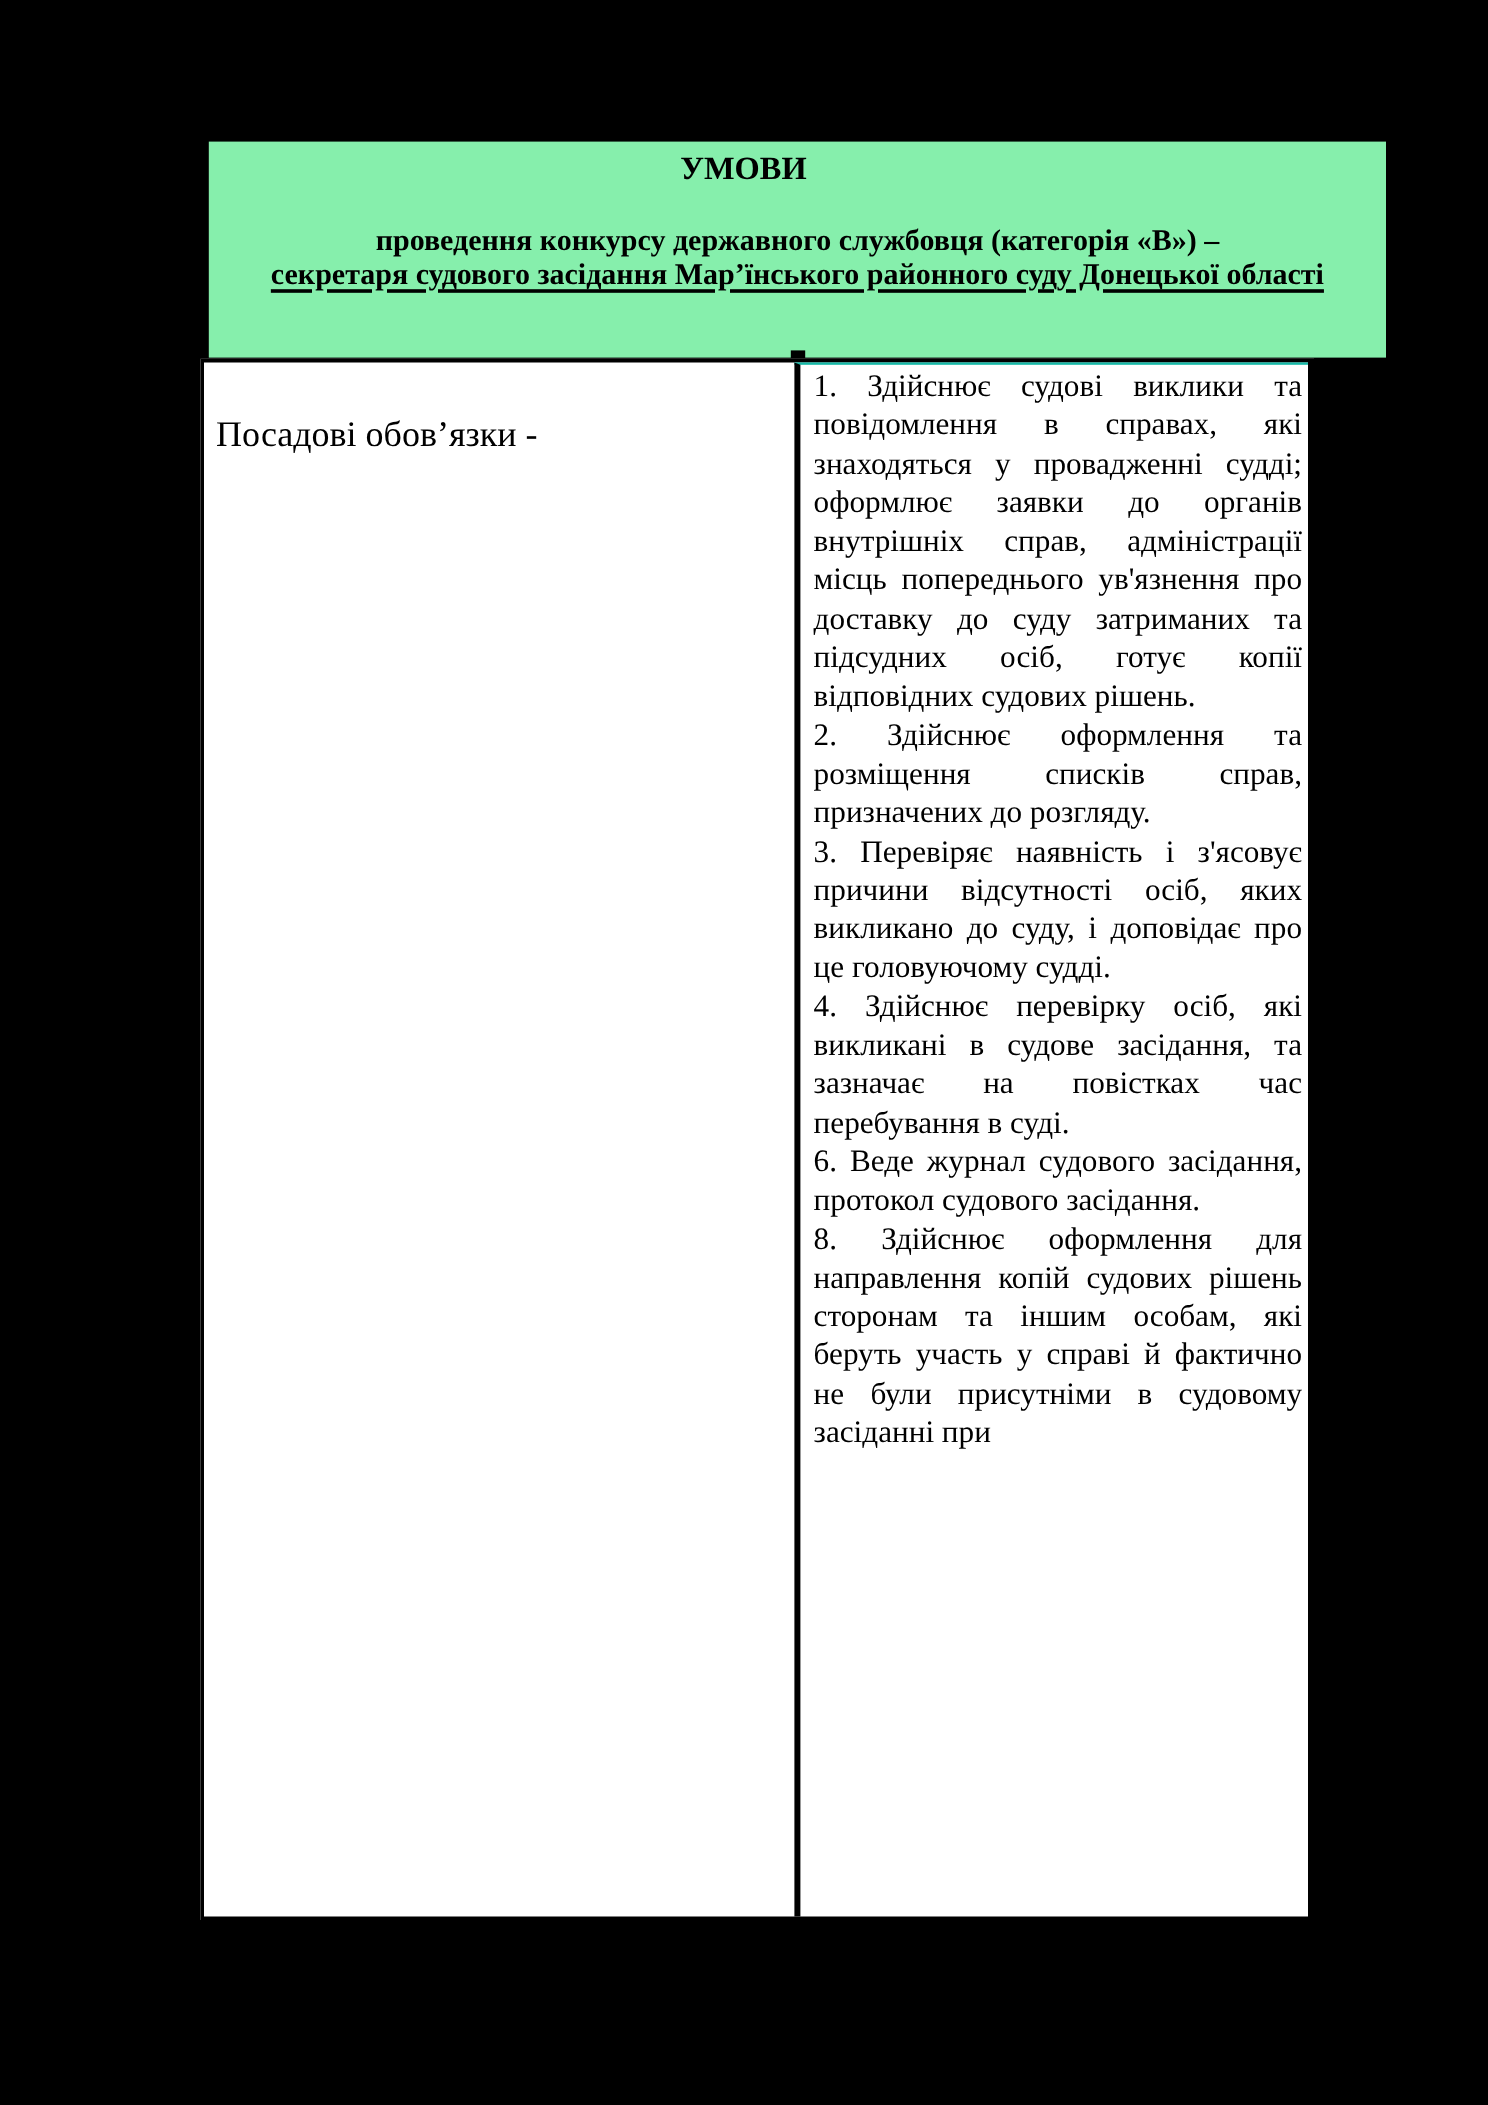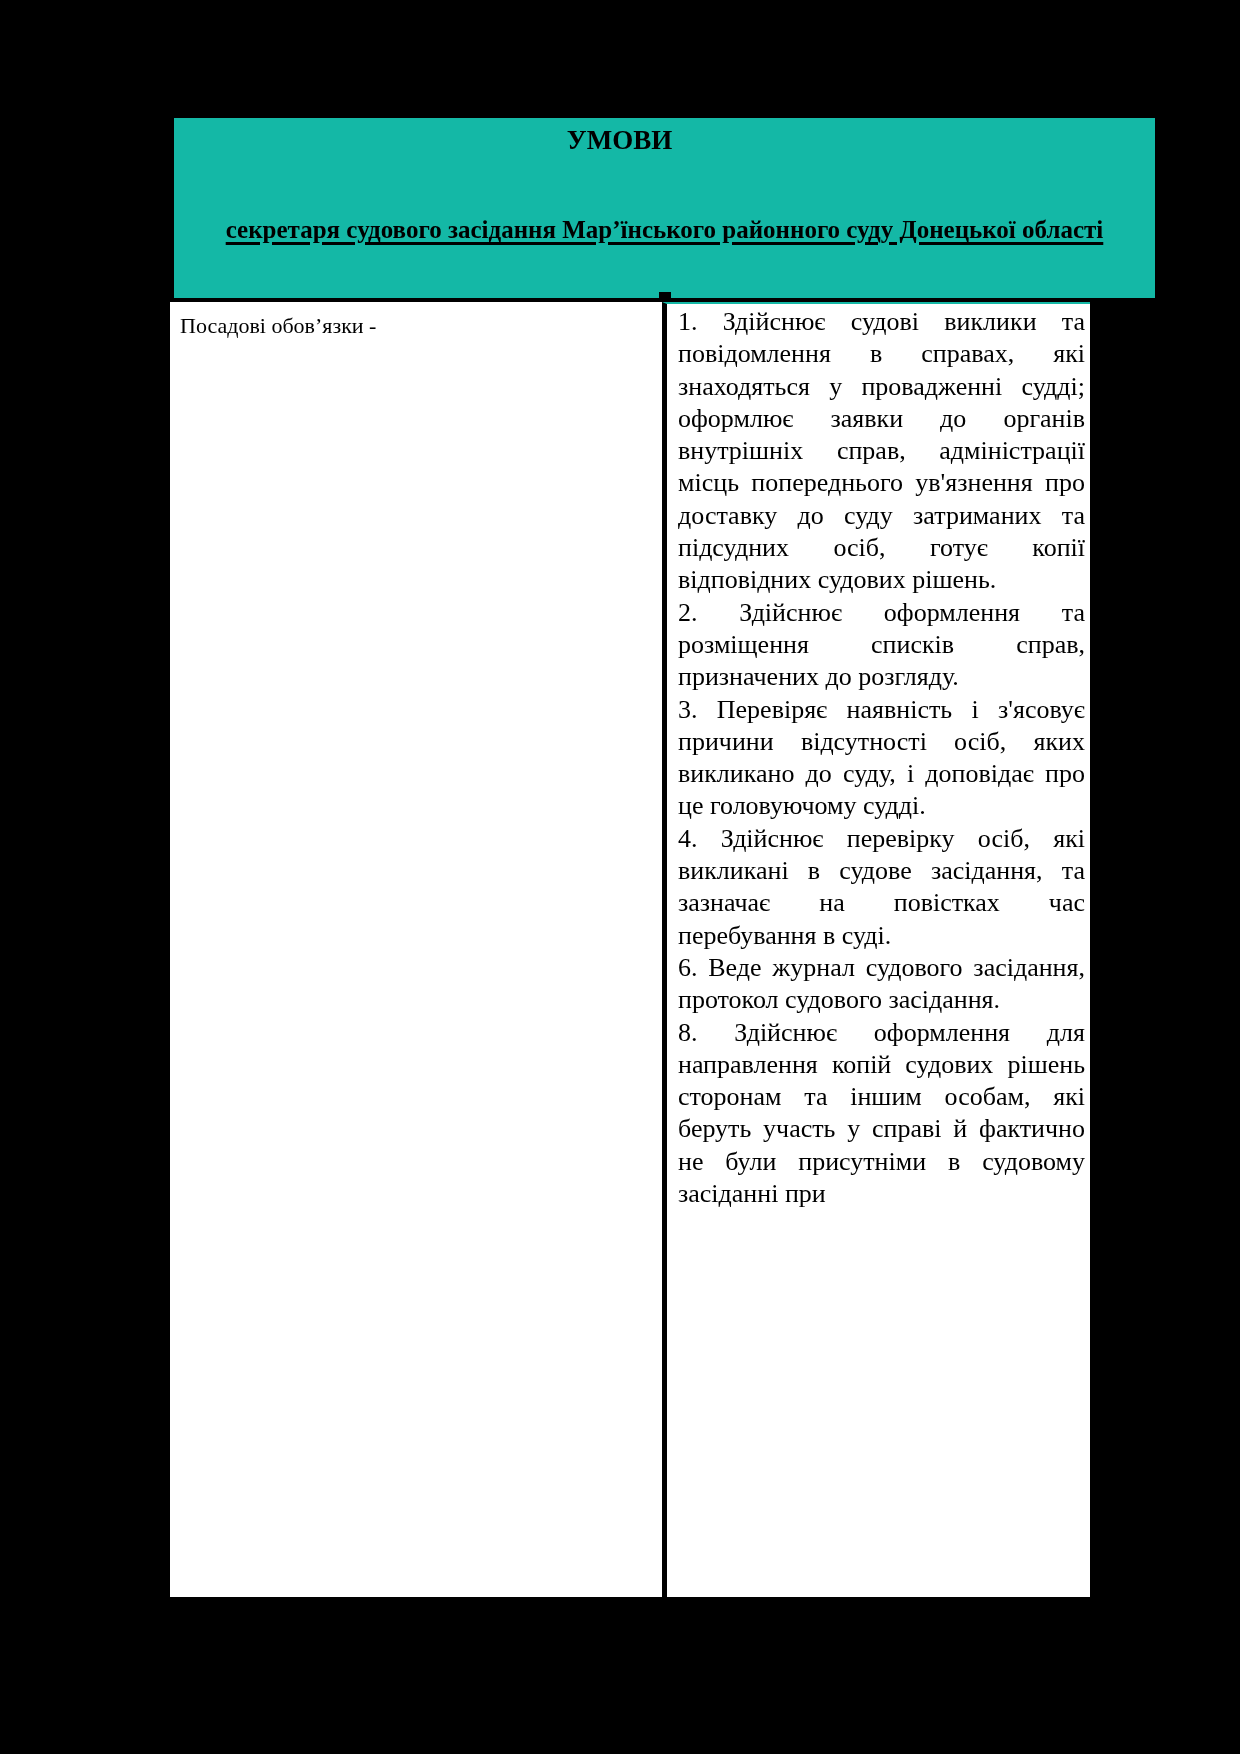--- a/index.html
+++ b/index.html
@@ -11,21 +11,21 @@
     overflow: hidden;
     font-family: "Liberation Serif", "DejaVu Serif", serif;
     color: #000000;
   }
   .header-box {
     position: absolute;
     left: 174px;
     top: 118px;
     width: 981px;
     height: 180px;
-    background: #14b8a6;
+    background: #86efac;
     box-sizing: border-box;
     padding-top: 7px;
   }
   .doc-title {
     font-weight: bold;
     font-size: 27px;
     line-height: 30px;
     text-align: center;
     padding-right: 90px;
   }
@@ -62,22 +62,23 @@
     border-right-width: 5px;
   }
   .cell-left {
     position: absolute;
     left: 0; top: 0; bottom: 0;
     width: 492px;
     box-sizing: border-box;
     padding: 8px 10px;
   }
   .duties-label {
-    font-size: 22px;
+    font-size: 30px;
     line-height: 31px;
+    margin-top: 37px;
   }
   .cell-right {
     position: absolute;
     left: 492px; right: 0; top: 0; bottom: 0;
     box-sizing: border-box;
     border-left: 5px solid #000000;
     border-top: 2px solid #14b8a6;
     padding: 2px 5px 0 11px;
     overflow: hidden;
   }
@@ -89,21 +90,21 @@
   }
 </style>
 </head>
 <body>
 
 <div class="page">
 
   <div class="header-box">
     <div class="doc-title">УМОВИ</div>
     <div class="doc-subtitle">
-      <br>
+      <span>проведення конкурсу державного службовця (категорія «В») –</span><br>
       <span class="underlined">секретаря судового засідання Мар’їнського районного суду Донецької області</span>
     </div>
   </div>
 
   <div class="divider-notch"></div>
 
   <div class="doc-table">
     <div class="cell-left">
       <div class="duties-label">Посадові обов’язки -</div>
     </div>

